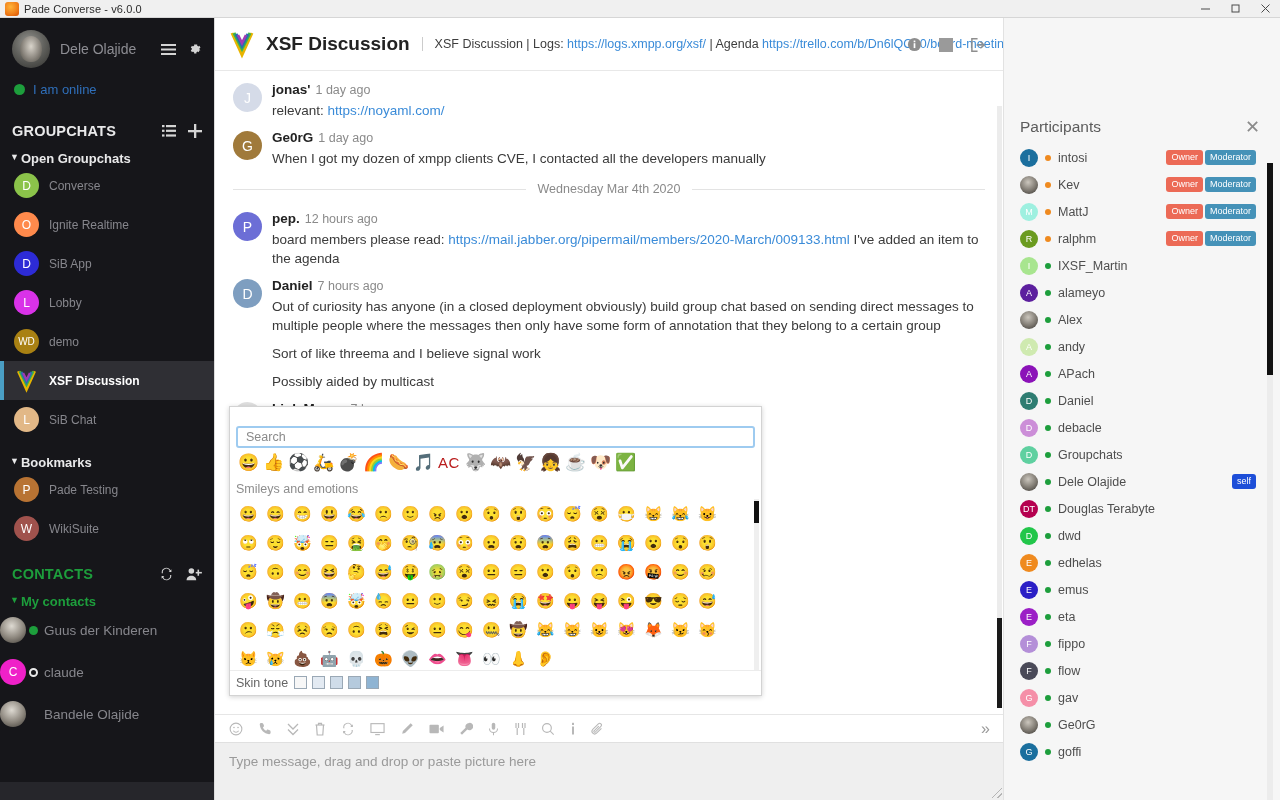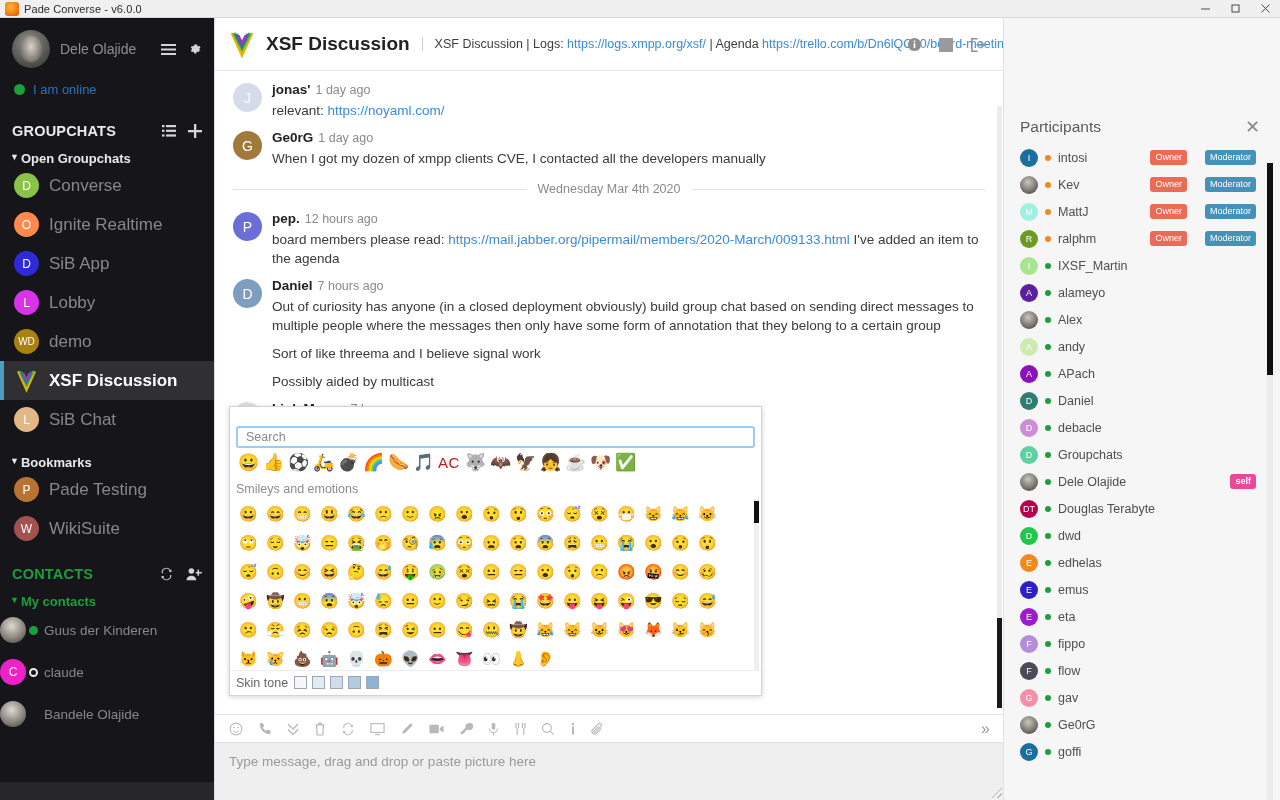--- a/index.html
+++ b/index.html
@@ -75,21 +75,21 @@
   .sb-item.active { background: #2f2f34; }
   .sb-item.active::before {
     content: ""; position: absolute; left: 0; top: 0; bottom: 0; width: 4px; background: #4a9ec4;
   }
   .sb-badge {
     width: 25px; height: 25px; border-radius: 50%; flex: 0 0 25px;
     display: flex; align-items: center; justify-content: center;
     font-size: 12px; color: #fff; font-weight: 500;
   }
   .sb-badge.small-text { font-size: 10px; }
-  .sb-label { margin-left: 10px; font-size: 17px; color: #86868c; }
+  .sb-label { margin-left: 10px; font-size: 12px; color: #86868c; }
   .sb-item.active .sb-label { color: #ffffff; font-weight: bold; }
   .xsf-logo { width: 25px; height: 25px; flex: 0 0 25px; position: relative; }
 
   .contact-item { height: 42px; display: flex; align-items: center; }
   .contact-ava {
     width: 26px; height: 26px; border-radius: 50%; flex: 0 0 26px; position: relative;
     display: flex; align-items: center; justify-content: center; color: #fff; font-size: 12px;
     overflow: hidden;
   }
   .pres-dot { width: 9px; height: 9px; border-radius: 50%; margin-left: 3px; flex: 0 0 9px; }
@@ -207,27 +207,27 @@
   .part-close { position: absolute; right: 20px; top: 98px; font-size: 18px; color: #8b8b8b; }
   .part-title { font-size: 15.5px; color: #5c5c5c; padding: 100px 0 8px 16px; }
   .part-list { position: relative; padding-left: 16px; }
   .part-item { height: 27px; display: flex; align-items: center; }
   .part-ava {
     width: 18px; height: 18px; border-radius: 50%; flex: 0 0 18px; overflow: hidden;
     display: flex; align-items: center; justify-content: center; color: #fff; font-size: 9px;
   }
   .part-dot { width: 6px; height: 6px; border-radius: 50%; margin-left: 7px; flex: 0 0 6px; }
   .part-name { margin-left: 7px; font-size: 12.5px; color: #4e4e4e; white-space: nowrap; }
-  .part-badges { margin-left: auto; display: flex; gap: 18px; padding-right: 24px; }
+  .part-badges { margin-left: auto; display: flex; gap: 2px; padding-right: 24px; }
   .badge {
     font-size: 9px; color: #fff; border-radius: 3px; padding: 2px 5px; line-height: 11px;
   }
   .badge.owner { background: #ec6a56; }
   .badge.moderator { background: #4592b8; }
-  .badge.self { background: #ec4899; font-weight: bold; }
+  .badge.self { background: #1d4ed8; }
   .part-scroll {
     position: absolute; right: 7px; top: 145px; width: 6px; height: 640px; background: #ececec;
   }
   .part-scroll .thumb { position: absolute; left: 0; top: 0; width: 6px; height: 212px; background: #101010; }
 </style>
 </head>
 <body>
 
 <div id="app">
 

